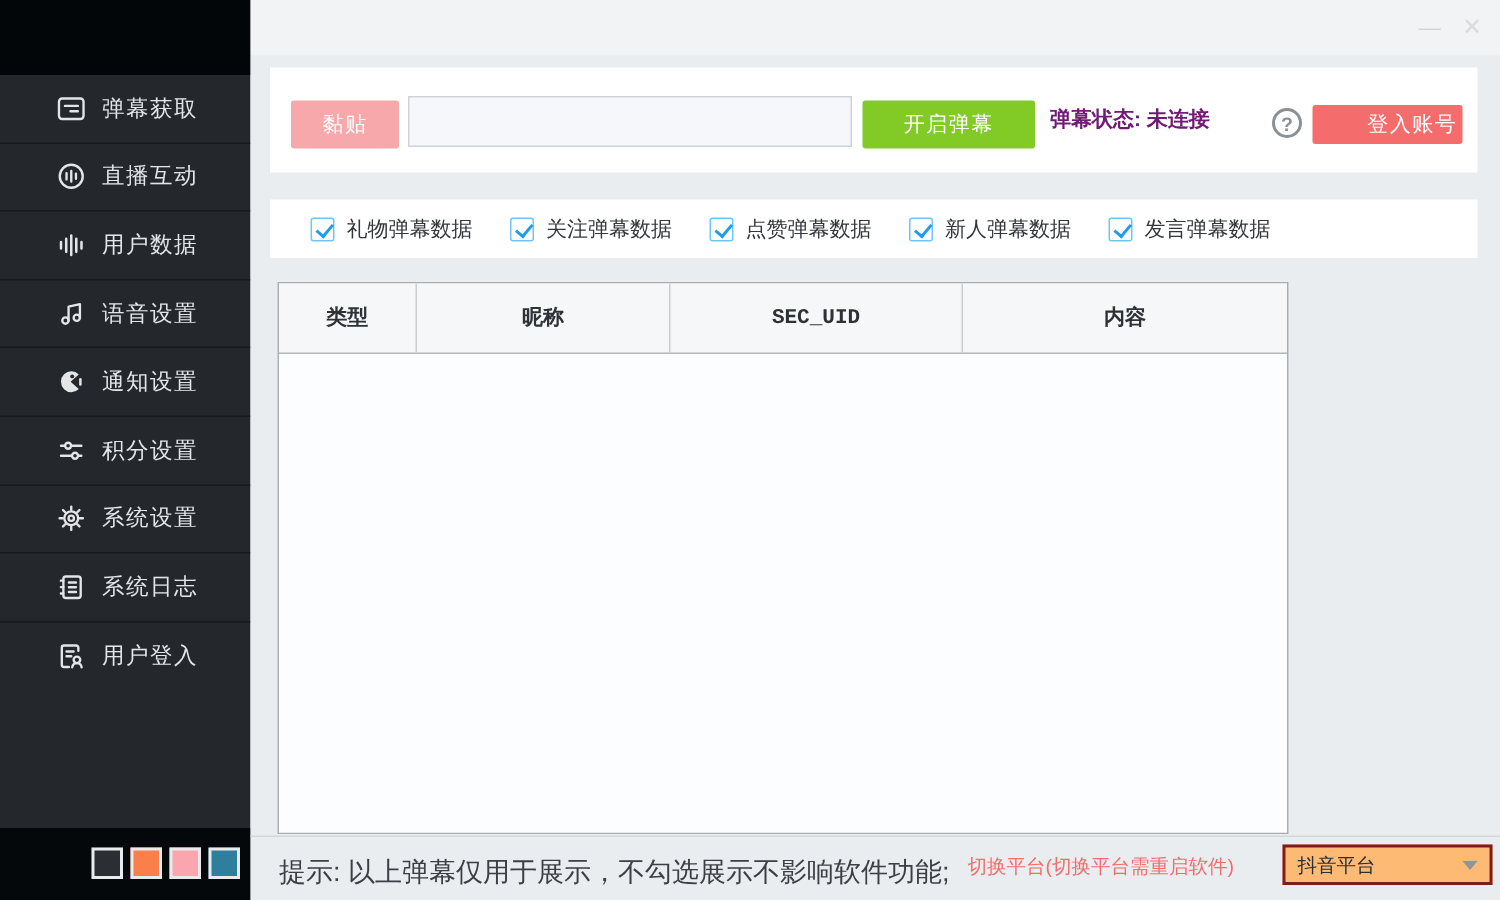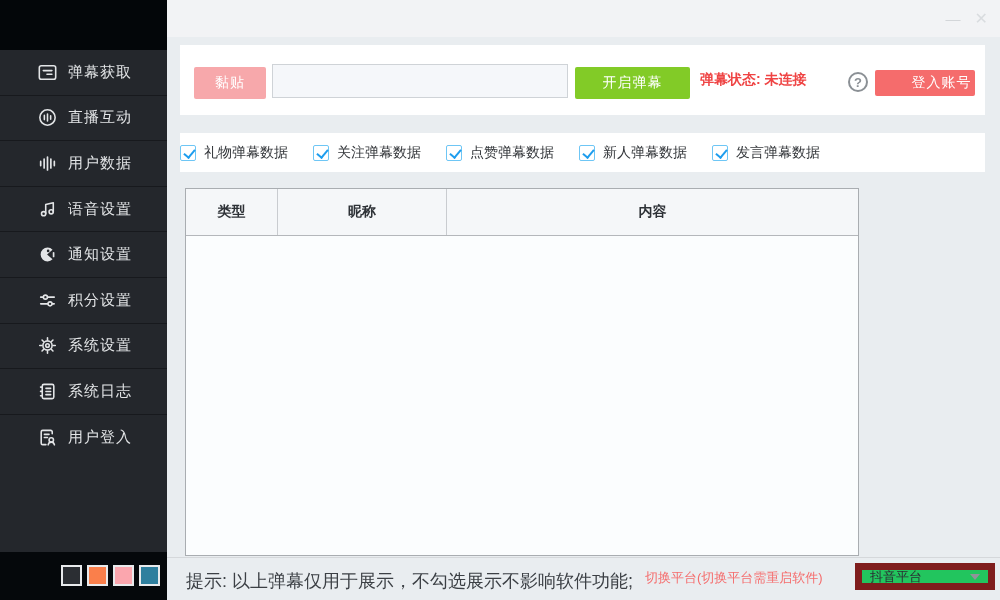--- a/index.html
+++ b/index.html
@@ -31,27 +31,27 @@
   .card.toolbar { left:13px; top:8px; width:805px; height:70px; }
   .card.filters { left:13px; top:96px; width:805px; height:39px; }
 
   
   .btn { border:none; color:#fff; font-size:14px; letter-spacing:1px; cursor:pointer; border-radius:2px;
          font-family:"Liberation Sans","DejaVu Sans",sans-serif; }
   .btn-paste { position:absolute; left:14px; top:22px; width:72px; height:32px; background:#f7a8ab; }
   .room-input { position:absolute; left:92px; top:19px; width:296px; height:34px; background:#f5f7fa;
                 border:1px solid #cfd3d7; padding:0 8px; font-size:14px; color:#333; outline:none; }
   .btn-start { position:absolute; left:395px; top:22px; width:115px; height:32px; background:#82cb27; }
-  .status-text { position:absolute; left:520px; top:26px; color:#ef4444; font-size:14px; font-weight:700; white-space:nowrap; }
+  .status-text { position:absolute; left:520px; top:26px; color:#701a75; font-size:14px; font-weight:700; white-space:nowrap; }
   .help-circle { position:absolute; left:668px; top:27px; width:20px; height:20px; border:2px solid #8b9095; border-radius:50%;
                  color:#8b9095; font-size:13px; font-weight:700; display:flex; align-items:center; justify-content:center; cursor:pointer; }
   .btn-login { position:absolute; left:695px; top:25px; width:100px; height:26px; background:#f56c6c;padding-left:33px; }
 
   
-  .filters-row { position:absolute; inset:0; display:flex; align-items:center; }
+  .filters-row { position:absolute; inset:0; display:flex; align-items:center; padding-left:27px; }
   .filter { display:flex; align-items:center; width:133px; }
   .cb { position:relative; width:16px; height:16px; border:1px solid #6ec6f5; border-radius:2px; background:#fff; margin-right:8px; cursor:pointer; }
   .cb.on::after { content:""; position:absolute; left:4.5px; top:1.5px; width:5px; height:9px;
                   border:solid #1e9dee; border-width:0 2px 2px 0; transform:rotate(40deg); }
   .filter .flabel { font-size:14px; color:#33363a; white-space:nowrap; }
 
   
   .table { position:absolute; left:18px; top:151px; width:674px; height:368px; background:#fafcfd;
            border:1px solid #a9adb1; box-shadow:inset 0 0 0 1px #f2f4f6; display:flex; flex-direction:column; }
   .thead { display:flex; height:47px; background:#f5f7f9; border-bottom:1px solid #b4b7bb; }
@@ -60,21 +60,21 @@
   .th.c-type { width:92px; }
   .th.c-nick { width:169px; }
   .th.c-uid  { width:195px; font-family:"Liberation Mono","DejaVu Sans Mono",monospace; letter-spacing:0; }
   .th.c-content { flex:1; }
   .tbody { flex:1; background:#fbfdfe; }
 
   
   .footer { position:absolute; left:0; right:0; top:520px; height:43px; border-top:1px solid #d5d8db; }
   .hint { position:absolute; left:19px; top:11px; font-size:18px; color:#3c4045; white-space:nowrap; }
   .switch-text { position:absolute; left:478px; top:11px; font-size:13px; color:#f56c6c; white-space:nowrap; }
-  .dropdown { position:absolute; left:688px; top:5px; width:140px; height:27px; background:#22c55e; border:7px solid #7f1d1d;
+  .dropdown { position:absolute; left:688px; top:5px; width:140px; height:27px; background:#fdba74; border:2px solid #7f1d1d;
               display:flex; align-items:center; padding:0 8px; cursor:pointer; }
   .dd-value { flex:1; font-size:13px; color:#2b2e33; }
   .dd-arrow { width:0; height:0; border-left:5px solid transparent; border-right:5px solid transparent; border-top:6px solid #8f9499; }
 </style>
 </head>
 <body>
 
 <div class="app">
 
   <div class="sidebar">
@@ -229,20 +229,21 @@
             <span class="cb on"></span>
             <span class="flabel">发言弹幕数据</span>
           </div>
         </div>
       </div>
 
       <div class="table">
         <div class="thead">
           <div class="th c-type">类型</div>
           <div class="th c-nick">昵称</div>
+          <div class="th c-uid">SEC_UID</div>
           <div class="th c-content">内容</div>
         </div>
         <div class="tbody"></div>
       </div>
 
       <div class="footer">
         <span class="hint">提示: 以上弹幕仅用于展示，不勾选展示不影响软件功能;</span>
         <span class="switch-text">切换平台(切换平台需重启软件)</span>
         <div class="dropdown">
           <span class="dd-value">抖音平台</span>

